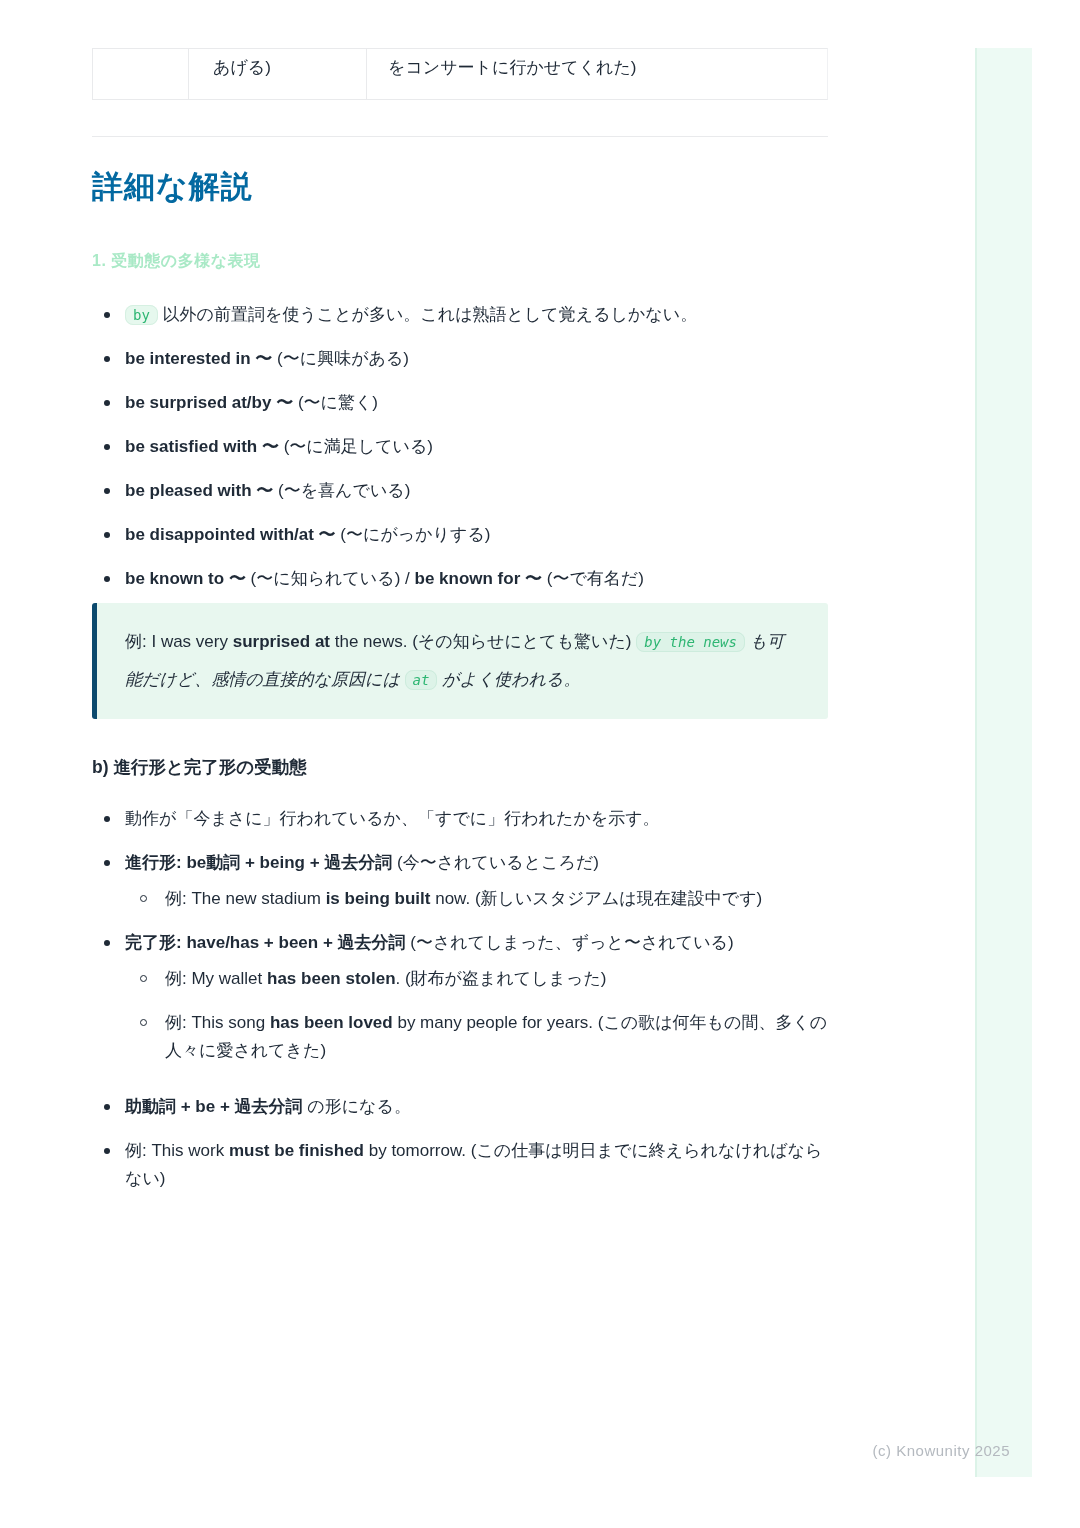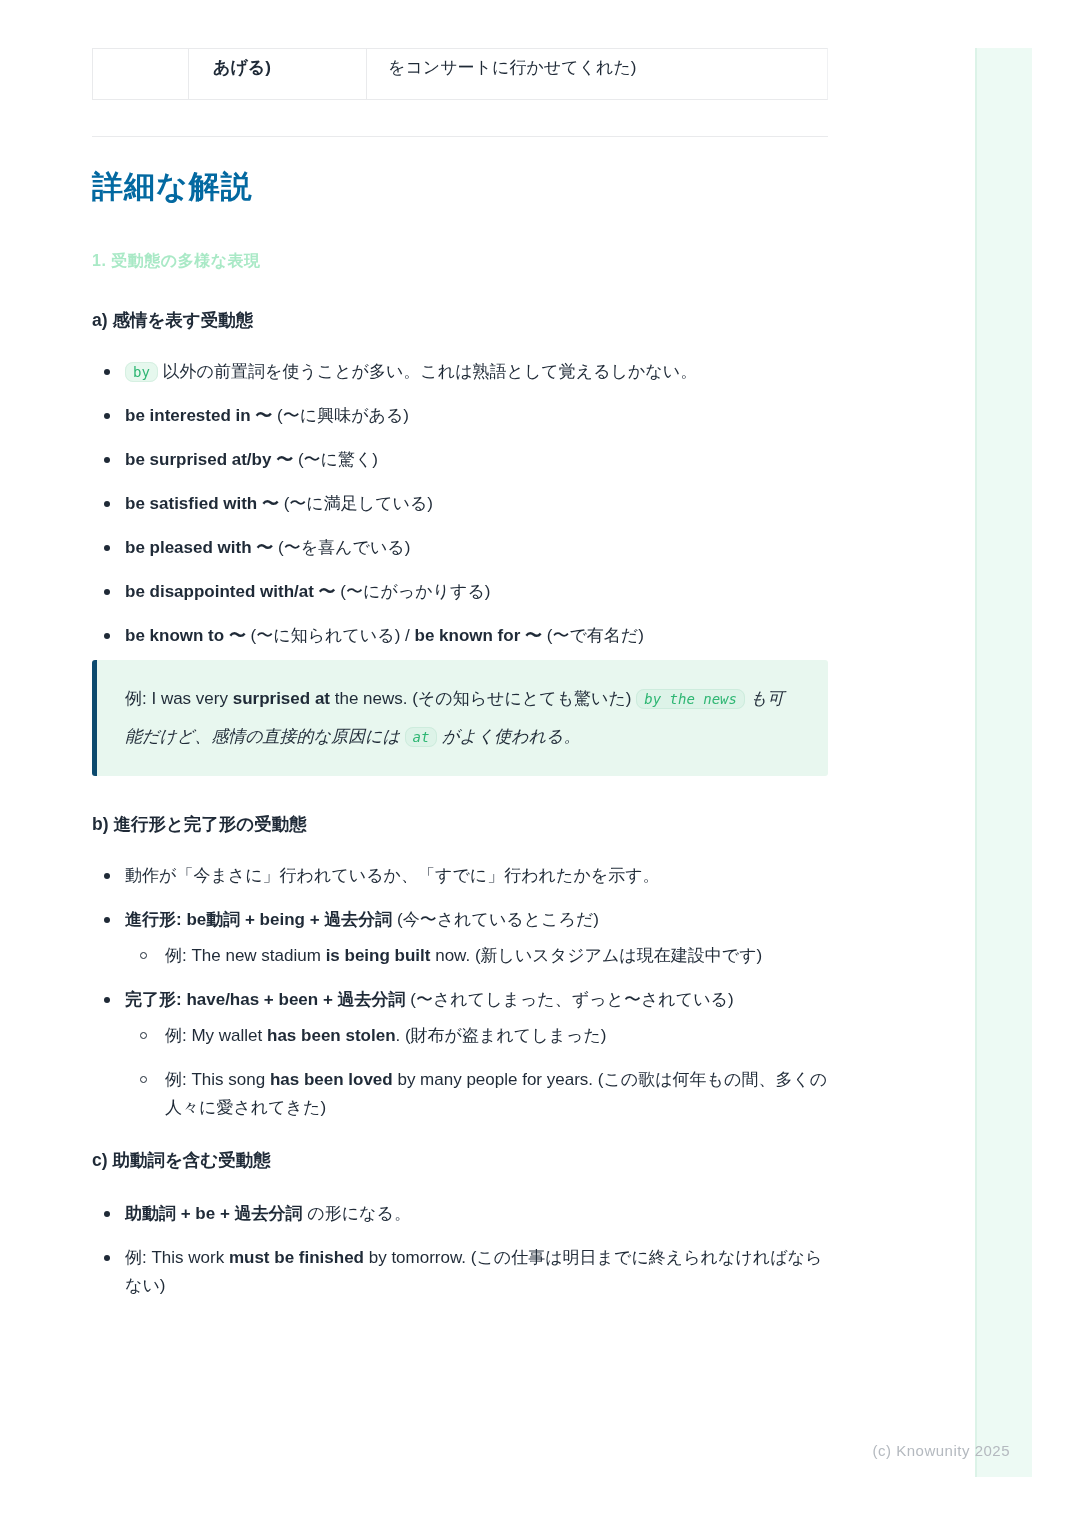--- a/index.html
+++ b/index.html
@@ -7,21 +7,21 @@
         font-family:"Liberation Sans",sans-serif;color:#1f2a37;font-size:17px;}
   .right-bar{position:absolute;left:975px;top:48px;width:55px;height:1429px;
              background:#edfaf4;border-left:2px solid #dcf3e8;z-index:1;}
   .content{position:absolute;left:92px;top:0;width:736px;z-index:2;}
 
   
   .table-frag{margin-top:48px;height:52px;box-sizing:border-box;display:flex;
               border:1px solid #e9eaec;border-right-color:#f0f1f3;background:#fff;}
   .tcell{box-sizing:border-box;padding:6px 0 0 24px;line-height:26px;}
   .tcell-1{width:96px;border-right:1px solid #e9eaec;}
-  .tcell-2{width:178px;border-right:1px solid #e9eaec;font-weight:bold;}
+  .tcell-2{width:178px;border-right:1px solid #e9eaec;}
   .tcell-3{flex:1;padding-left:21px;}
 
   .divider{margin-top:36px;border-top:1px solid #e9eaec;height:0;}
 
   h1,h2,h3{margin:0;padding:0;}
   .h-main{margin-top:33px;font-size:31px;line-height:34px;font-weight:700;color:#0369a1;letter-spacing:1px;}
   .h-sub{margin-top:43px;font-size:16px;line-height:28px;font-weight:700;color:#a9e9c6;letter-spacing:0.5px;}
   .h-3{margin-top:33px;font-size:17.5px;line-height:24px;font-weight:700;color:#1f2a37;}
 
   ul{list-style:none;margin:0;padding:0;}
@@ -68,21 +68,20 @@
       <div class="tcell tcell-2">あげる)</div>
       <div class="tcell tcell-3">をコンサートに行かせてくれた)</div>
     </div>
 
     <div class="divider"></div>
 
     <h1 class="h-main">詳細な解説</h1>
 
     <h2 class="h-sub">1. 受動態の多様な表現</h2>
 
-    <h3 class="h-3">a) 感情を表す受動態</h3>
 
     <ul class="top">
       <li class="dot"><span class="li-text"><span class="code">by</span><span> 以外の前置詞を使うことが多い。これは熟語として覚えるしかない。</span></span></li>
       <li class="dot"><span class="li-text"><span class="b">be interested in 〜</span><span> (〜に興味がある)</span></span></li>
       <li class="dot"><span class="li-text"><span class="b">be surprised at/by 〜</span><span> (〜に驚く)</span></span></li>
       <li class="dot"><span class="li-text"><span class="b">be satisfied with 〜</span><span> (〜に満足している)</span></span></li>
       <li class="dot"><span class="li-text"><span class="b">be pleased with 〜</span><span> (〜を喜んでいる)</span></span></li>
       <li class="dot"><span class="li-text"><span class="b">be disappointed with/at 〜</span><span> (〜にがっかりする)</span></span></li>
       <li class="dot"><span class="li-text"><span class="b">be known to 〜</span><span> (〜に知られている) / </span><span class="b">be known for 〜</span><span> (〜で有名だ)</span></span></li>
     </ul>
@@ -103,21 +102,20 @@
       </li>
       <li class="dot">
         <span class="li-text"><span class="b">完了形: have/has + been + 過去分詞</span><span> (〜されてしまった、ずっと〜されている)</span></span>
         <ul class="sub">
           <li class="circle"><span class="li-text"><span>例: My wallet </span><span class="b">has been stolen</span><span>. (財布が盗まれてしまった)</span></span></li>
           <li class="circle"><span class="li-text"><span>例: This song </span><span class="b">has been loved</span><span> by many people for years. (この歌は何年もの間、多くの人々に愛されてきた)</span></span></li>
         </ul>
       </li>
     </ul>
 
-    <h3 class="h-3 mt-c">c) 助動詞を含む受動態</h3>
 
     <ul class="third">
       <li class="dot"><span class="li-text"><span class="b">助動詞 + be + 過去分詞</span><span> の形になる。</span></span></li>
       <li class="dot"><span class="li-text"><span>例: This work </span><span class="b">must be finished</span><span> by tomorrow. (この仕事は明日までに終えられなければならない)</span></span></li>
     </ul>
 
   </div>
 
   <div class="footer">(c) Knowunity 2025</div>
 

